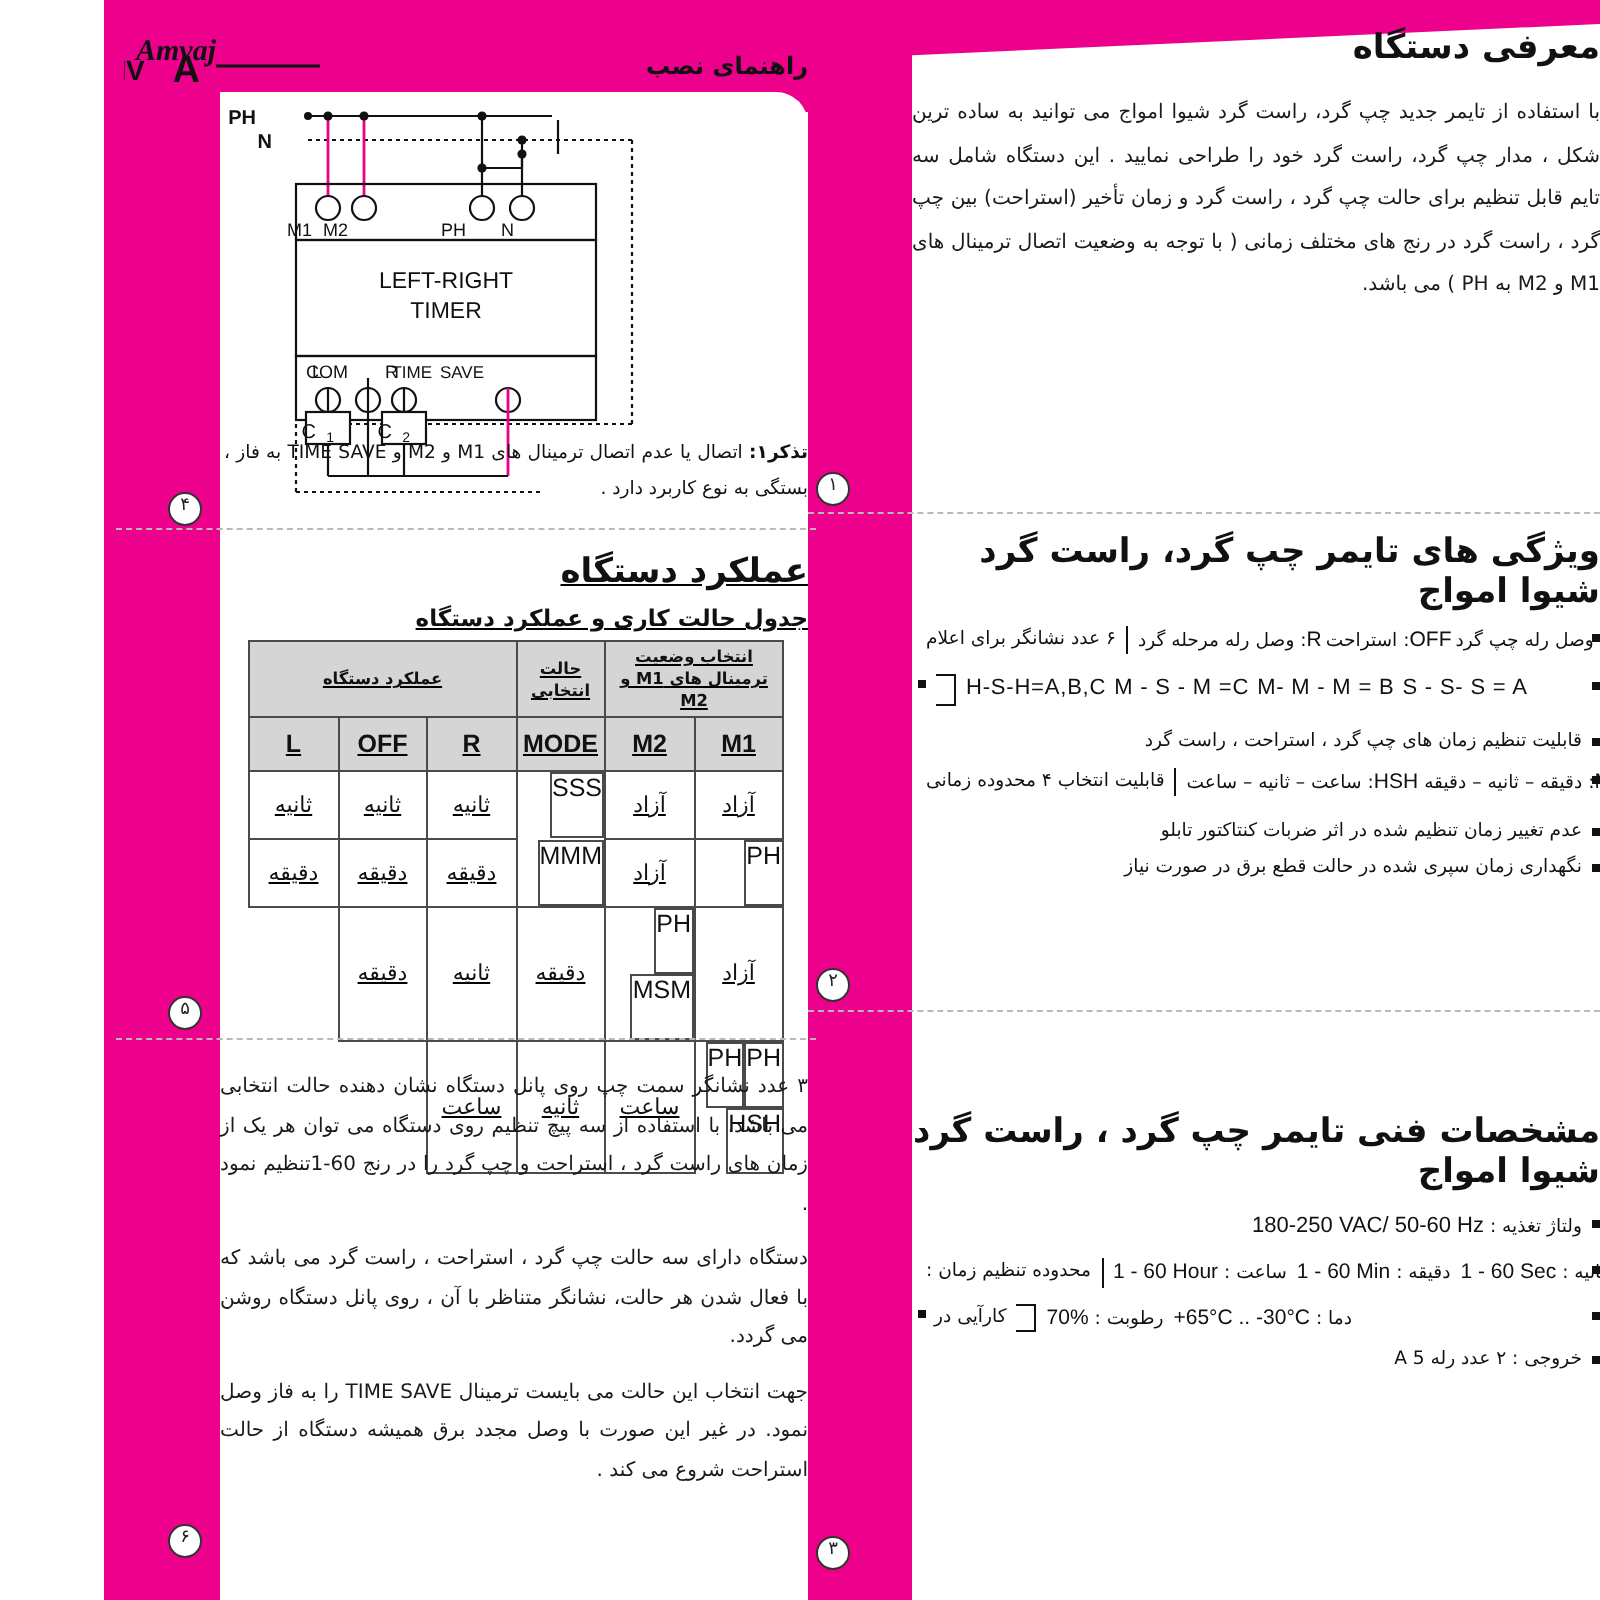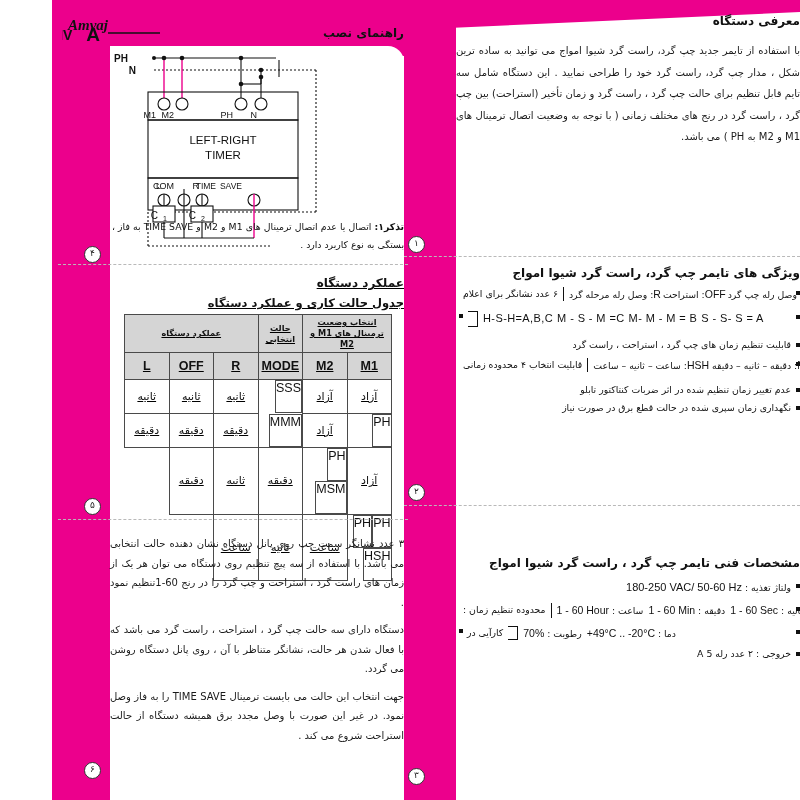--- a/index.html
+++ b/index.html
@@ -53,21 +53,21 @@
     position:absolute;left:0;right:0;
     box-sizing:border-box;
   }
   .dotted-sep{
     position:absolute;left:0;right:0;height:0;
     border-top:1px dashed #b9b9b9;
   }
 
   h2.sec-title{
     margin:0 0 6px 0;
-    font-size:12px;
+    font-size:17px;
     font-weight:bold;
     color:#111;
     text-align:right;
     letter-spacing:0;
   }
   p.body-txt{
     margin:0 0 5px 0;
     font-size:10px;
     line-height:1.95;
     color:#1a1a1a;
@@ -534,21 +534,21 @@
         </li>
 
         <li style="padding-right:0;margin-bottom:4px;">
           <div class="brace-row">
             <span class="bullet-sq" style="margin:0 0 0 3px;align-self:flex-start;margin-top:5px;"></span>
             <span class="lead">کارآیی در</span>
             <span class="brace"></span>
             <span class="brace-items" style="gap:5px;">
               <span class="bi">
                 <span>دما :</span>
-                <span class="code">+49°C  ..  -20°C</span>
+                <span class="code">+65°C  ..  -30°C</span>
               </span>
               <span class="bi">
                 <span>رطوبت :</span>
                 <span class="code">70%</span>
               </span>
             </span>
           </div>
         </li>
 
         <li>

